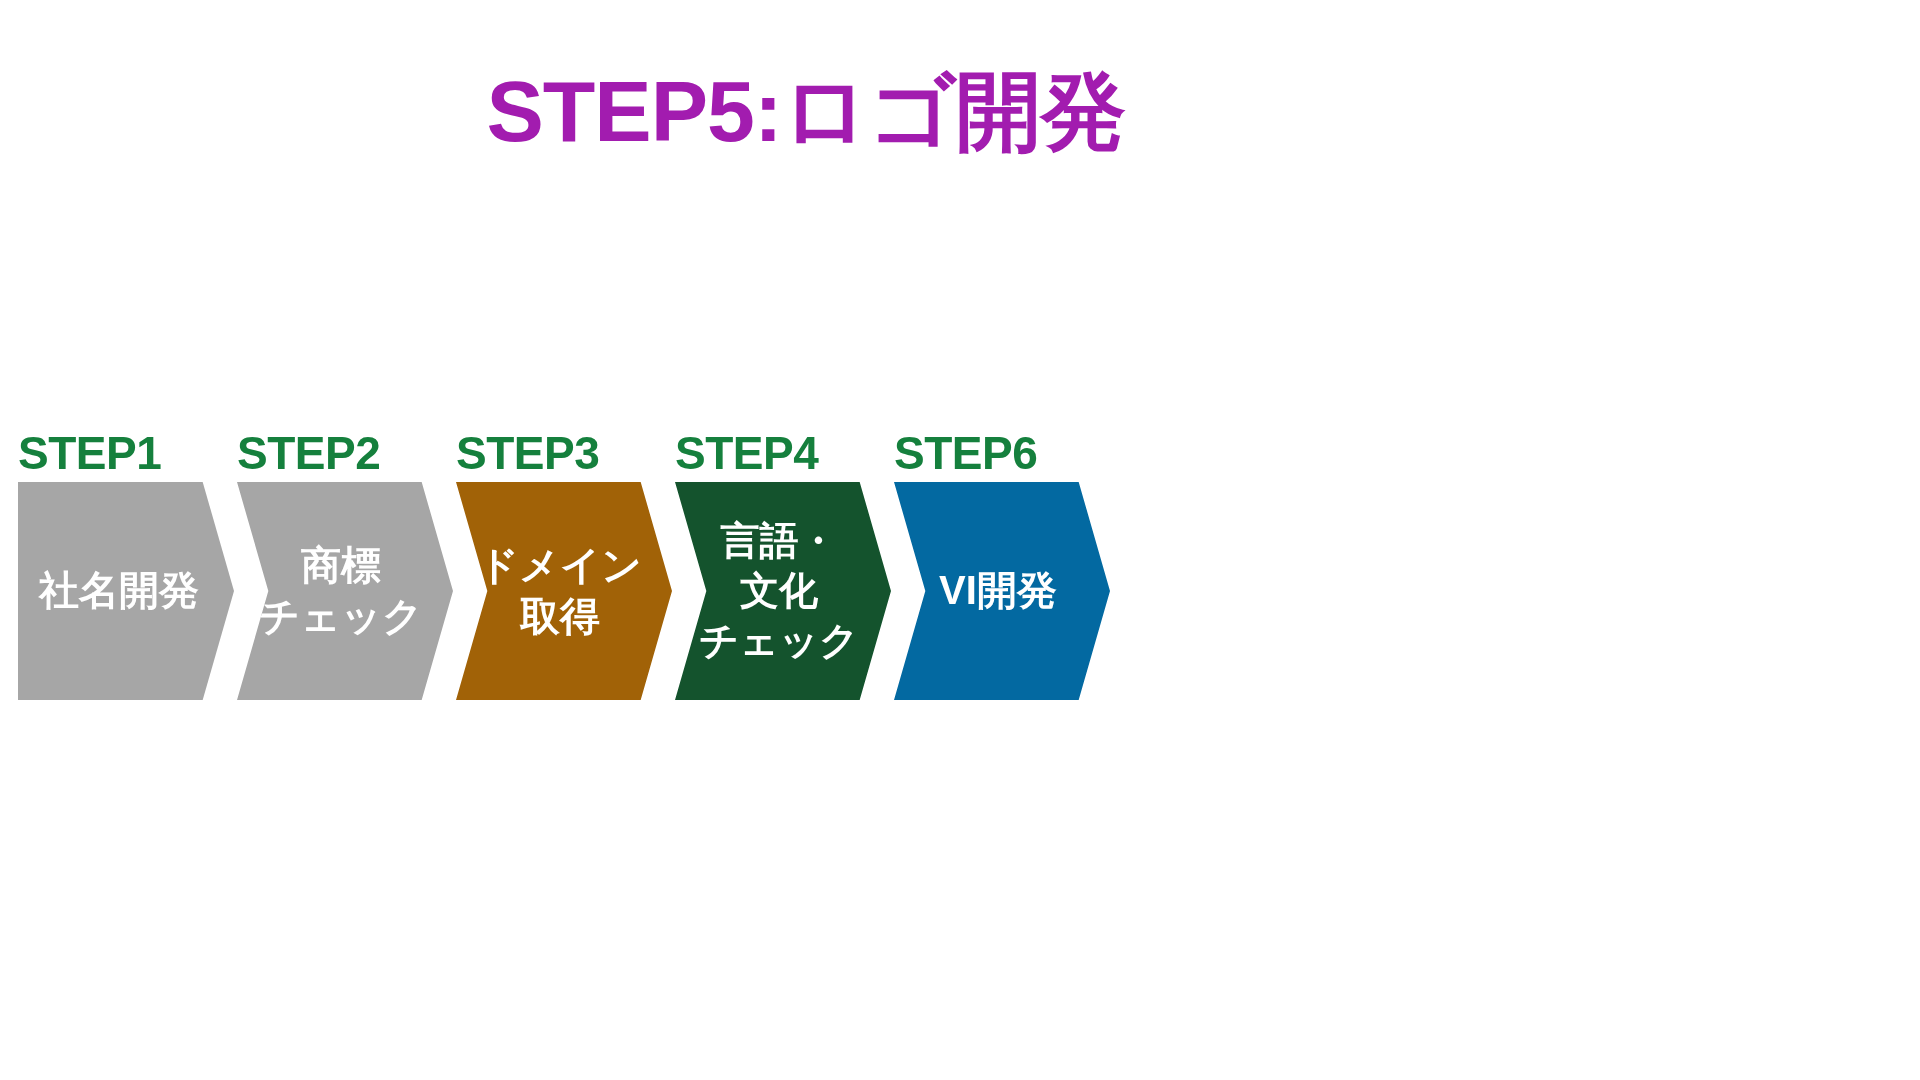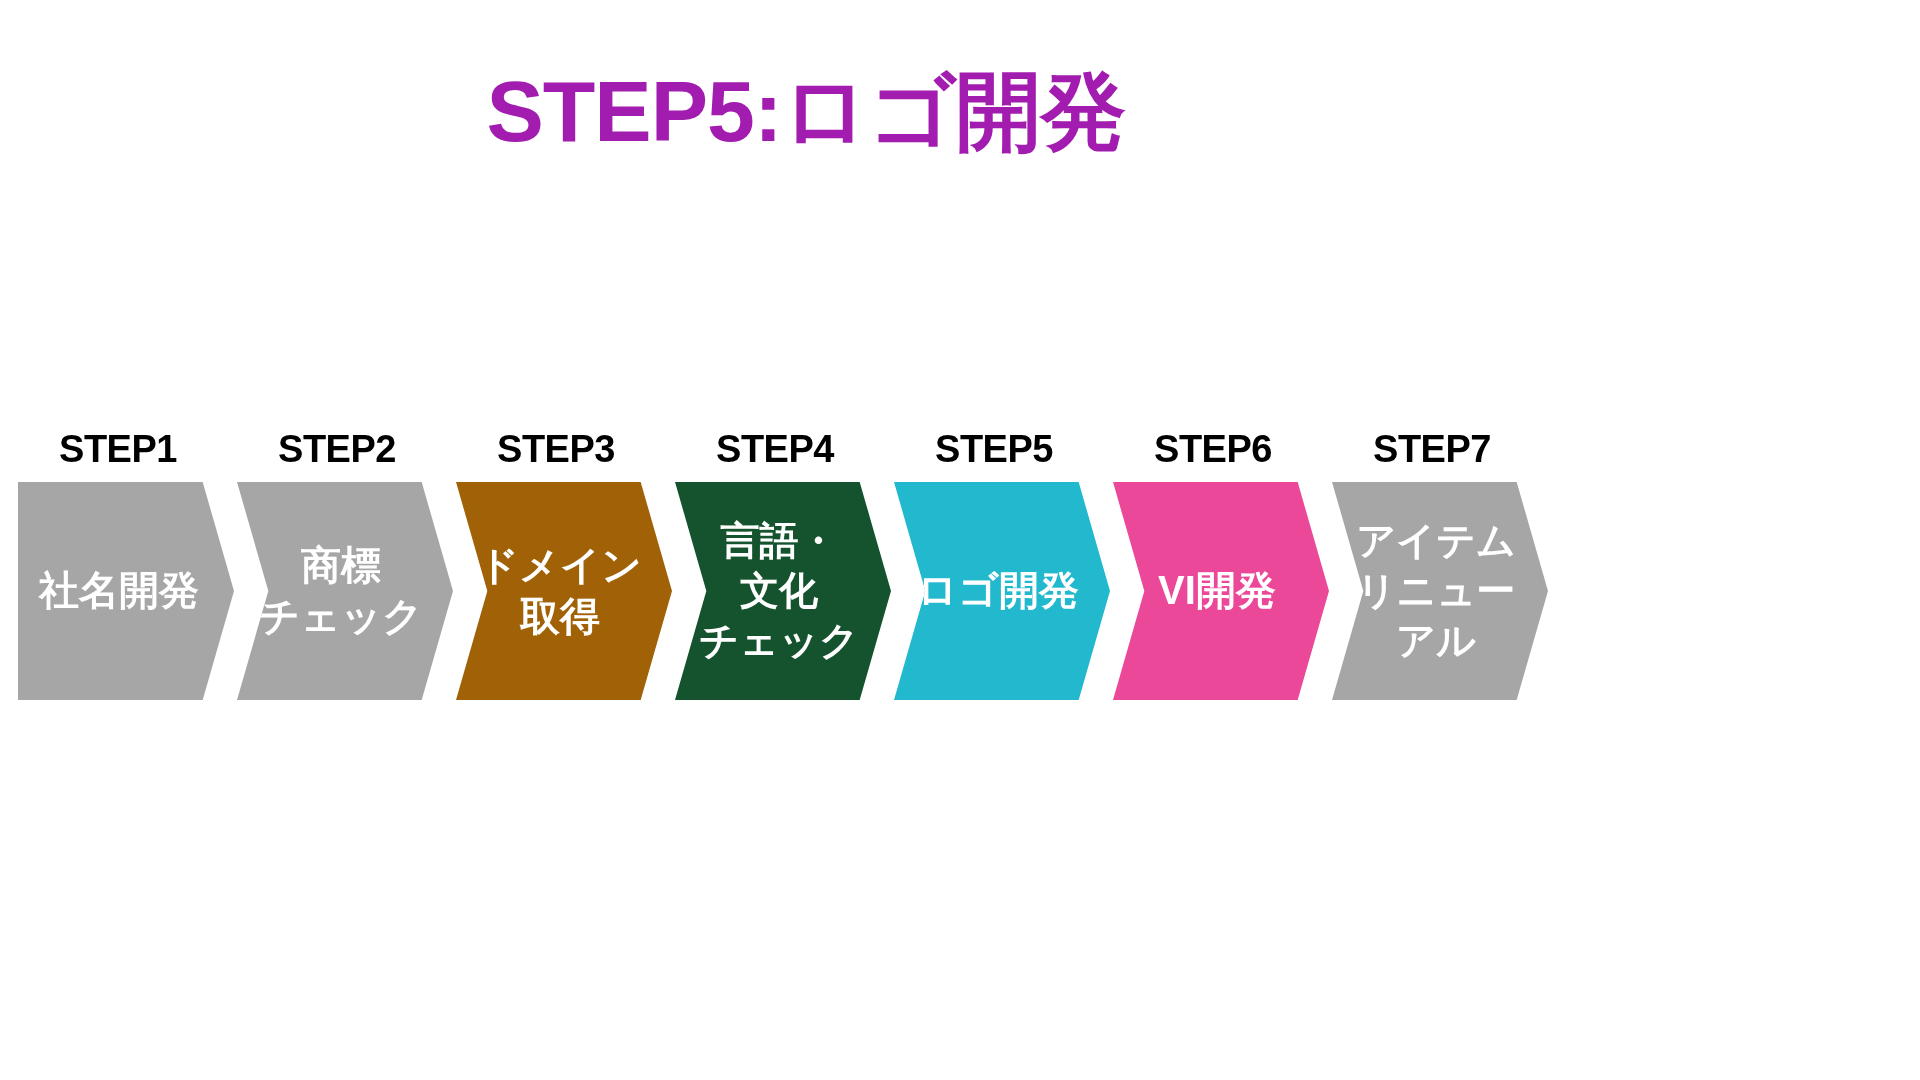--- a/index.html
+++ b/index.html
@@ -45,24 +45,23 @@
 
   .step {
     position: relative;
     width: 216px;
     flex: 0 0 216px;
     margin-right: 3px;
   }
   .step:last-child { margin-right: 0; }
 
   .step-label {
-    text-align: center;
-    font-size: 38px;
+    font-size: 46px;
     font-weight: 700;
-    color: #000000;
+    color: #15803d;
     line-height: 1;
     height: 52px;
     letter-spacing: -0.5px;
     padding-right: 16px;
     box-sizing: border-box;
   }
 
   .step-arrow {
     position: relative;
     height: 218px;
@@ -129,36 +128,22 @@
 
   <div class="step lines3">
     <div class="step-label">STEP4</div>
     <div class="step-arrow" style="background: #14532d;">
       <div class="step-text">言語・
 文化
 チェック</div>
     </div>
   </div>
 
-  <div class="step highlight">
-    <div class="step-label">STEP5</div>
-    <div class="step-arrow" style="background: rgb(34, 184, 206);">
-      <div class="step-text">ロゴ開発</div>
-    </div>
-  </div>
 
   <div class="step">
     <div class="step-label">STEP6</div>
-    <div class="step-arrow" style="background: #ec4899;">
+    <div class="step-arrow" style="background: #0369a1;">
       <div class="step-text">VI開発</div>
     </div>
   </div>
 
-  <div class="step lines3">
-    <div class="step-label">STEP7</div>
-    <div class="step-arrow" style="background: rgb(166, 166, 166);">
-      <div class="step-text">アイテム
-リニュー
-アル</div>
-    </div>
-  </div>
 
 </div>
 
 </body></html>

